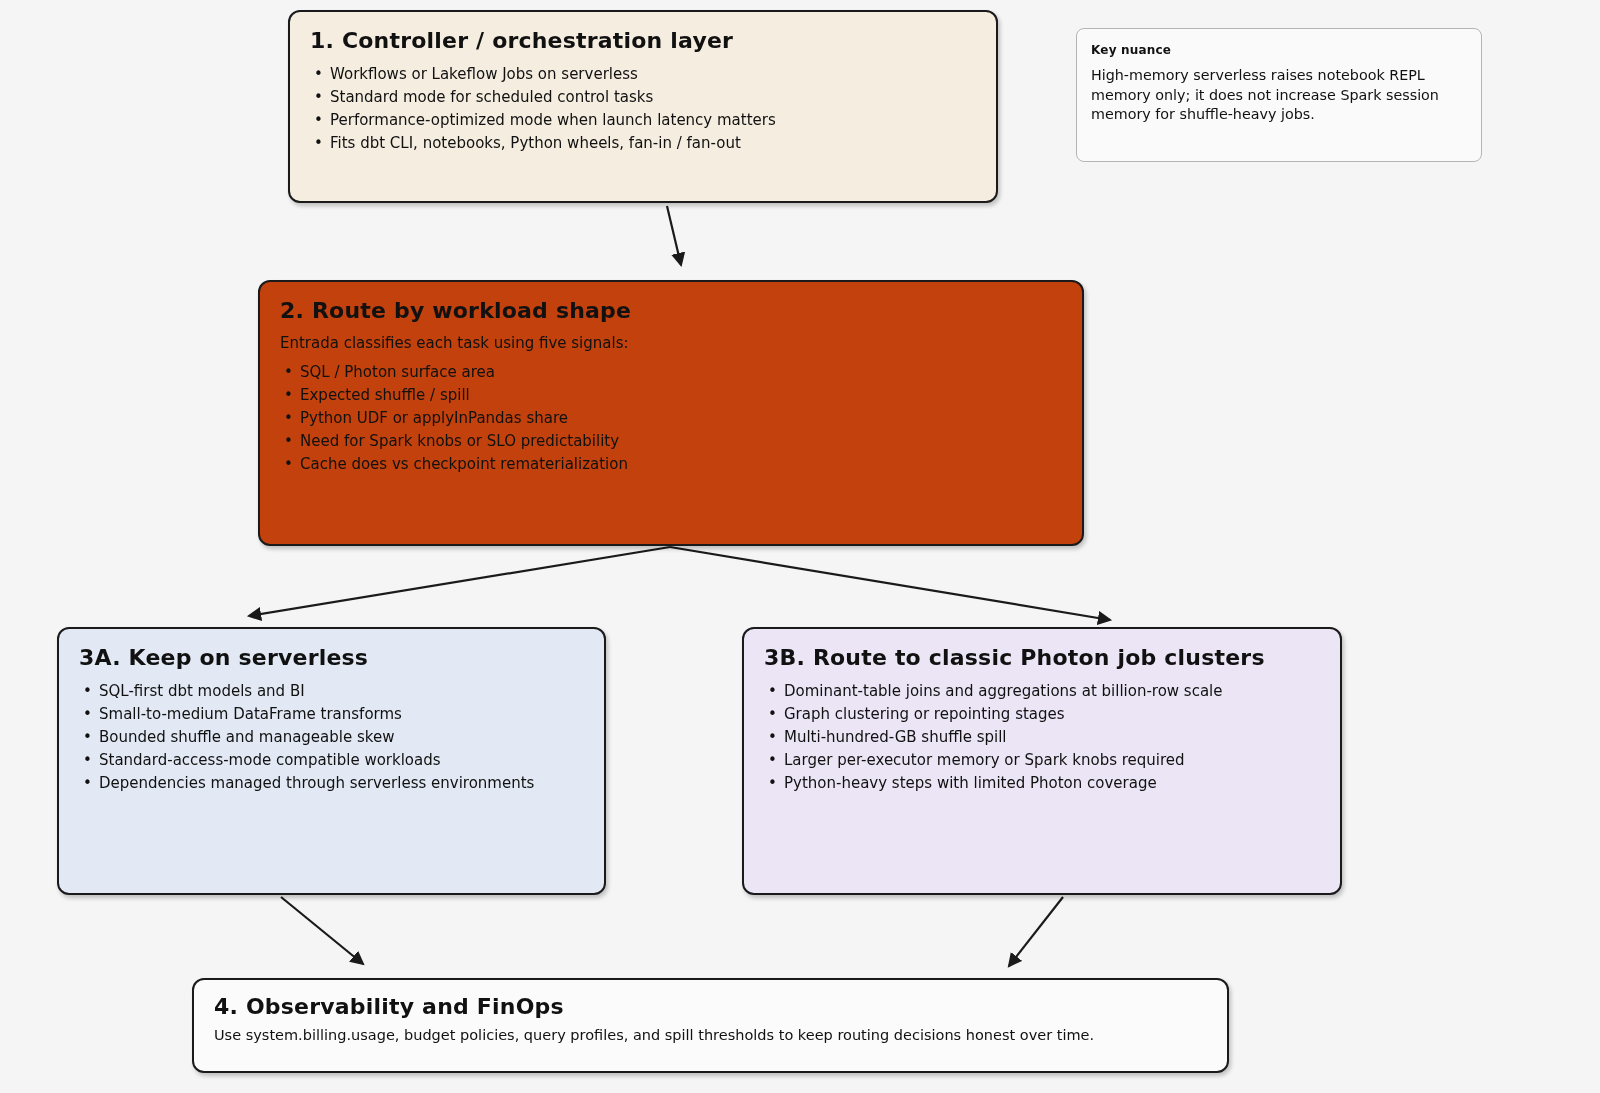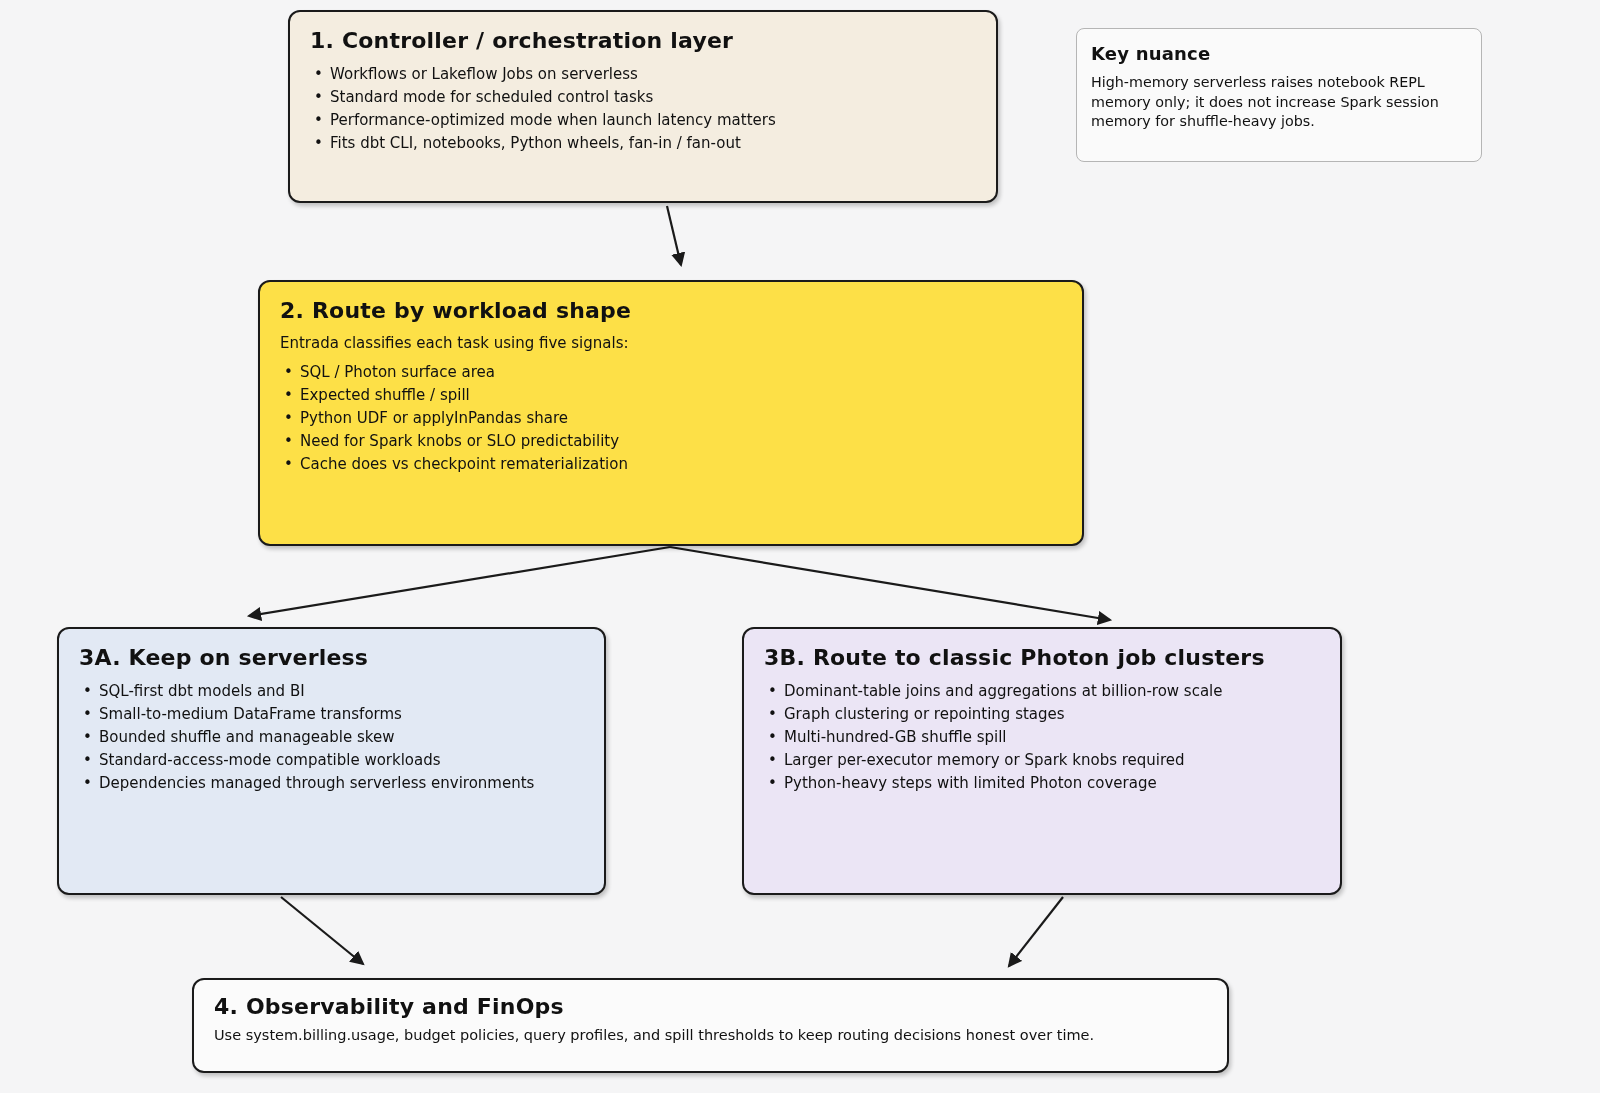--- a/index.html
+++ b/index.html
@@ -42,23 +42,23 @@
     left:4px;
   }
   .intro{font-size:15px;line-height:21px;margin:0 0 7px 0;}
 
   #box-controller{left:288px;top:10px;width:710px;height:193px;background:#f4ede0;}
   #box-note{
     left:1076px;top:28px;width:406px;height:134px;background:#fafafa;
     border:1.5px solid #b5b5b5;border-radius:8px;box-shadow:none;
     padding:14px;
   }
-  #box-note h2{font-size:18px;margin-bottom:9px;}
+  #box-note h2{font-size:12px;margin-bottom:9px;}
   #box-note p{font-size:14.3px;line-height:19.5px;margin:0;}
-  #box-route{left:258px;top:280px;width:826px;height:266px;background:#fde047;}
+  #box-route{left:258px;top:280px;width:826px;height:266px;background:#c2410c;}
   #box-serverless{left:57px;top:627px;width:549px;height:268px;background:#e2e9f4;}
   #box-photon{left:742px;top:627px;width:600px;height:268px;background:#ebe5f5;}
   #box-observability{left:192px;top:978px;width:1037px;height:95px;background:#fbfbfb;padding:14px 20px;}
   #box-observability h2{margin-bottom:8px;}
   #box-observability p{font-size:14.5px;margin:0;white-space:nowrap;}
 </style>
 </head>
 <body>
 
 <svg class="arrows" width="1600" height="1093" viewBox="0 0 1600 1093">

